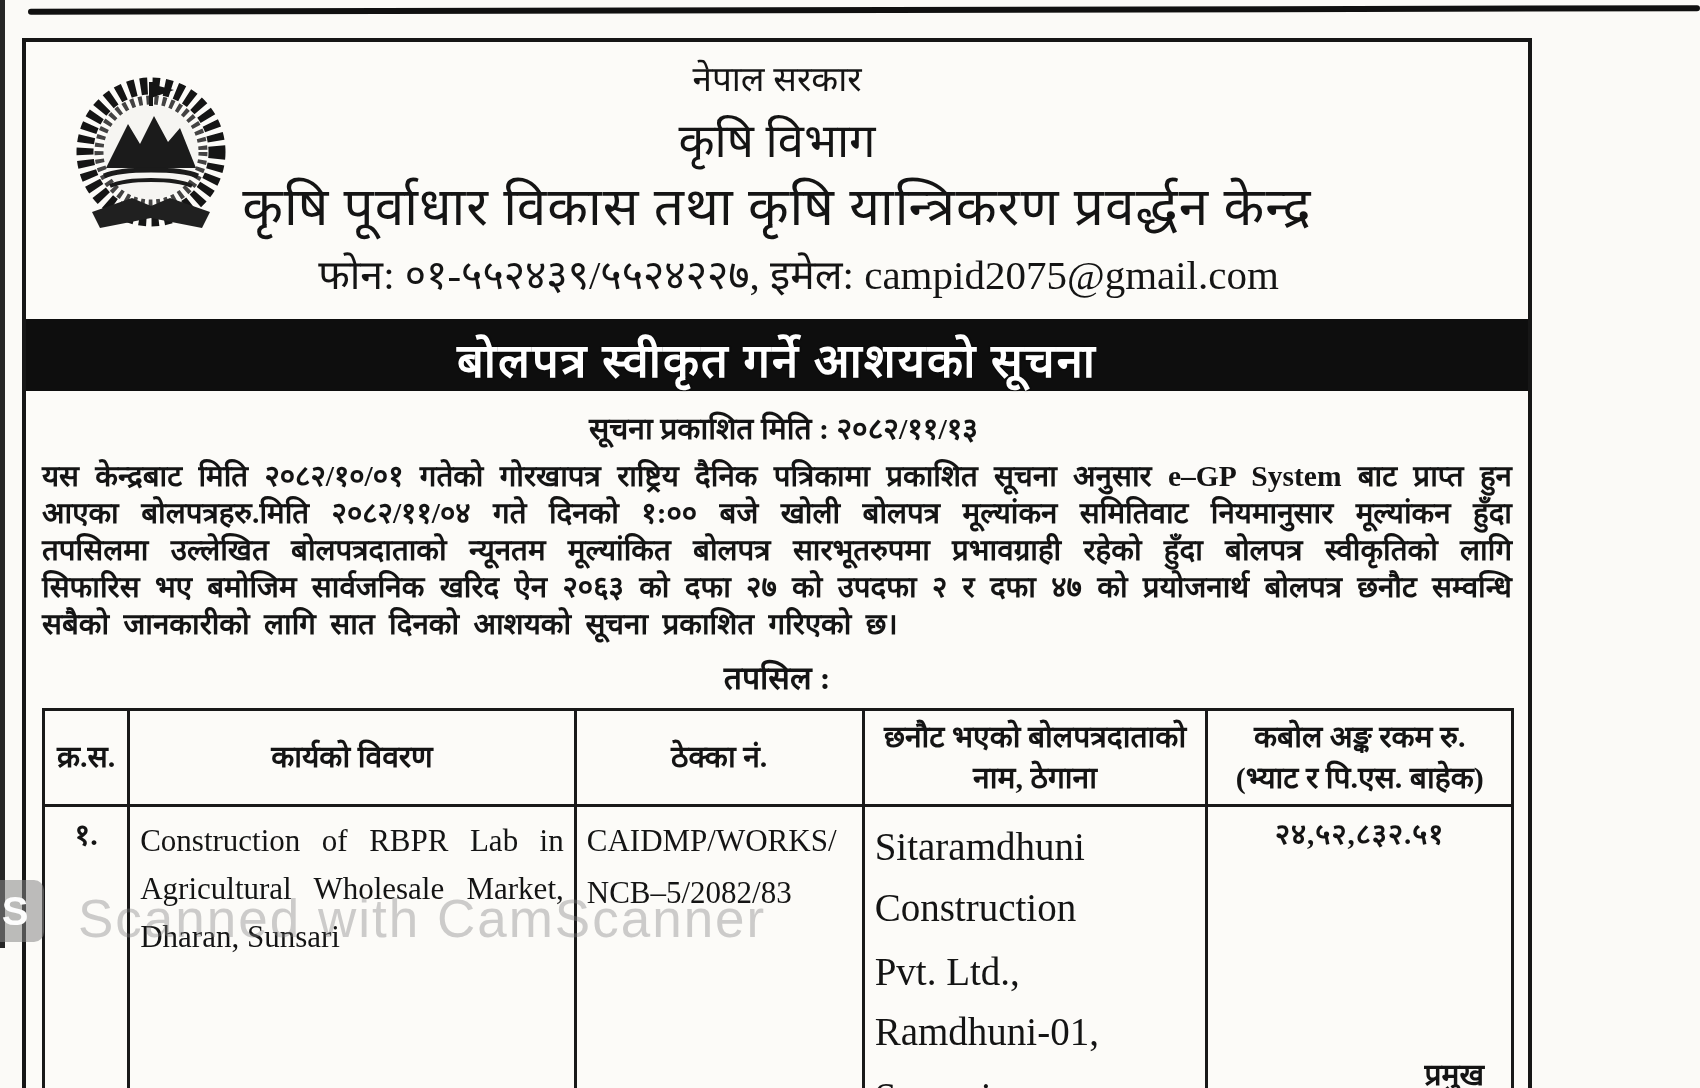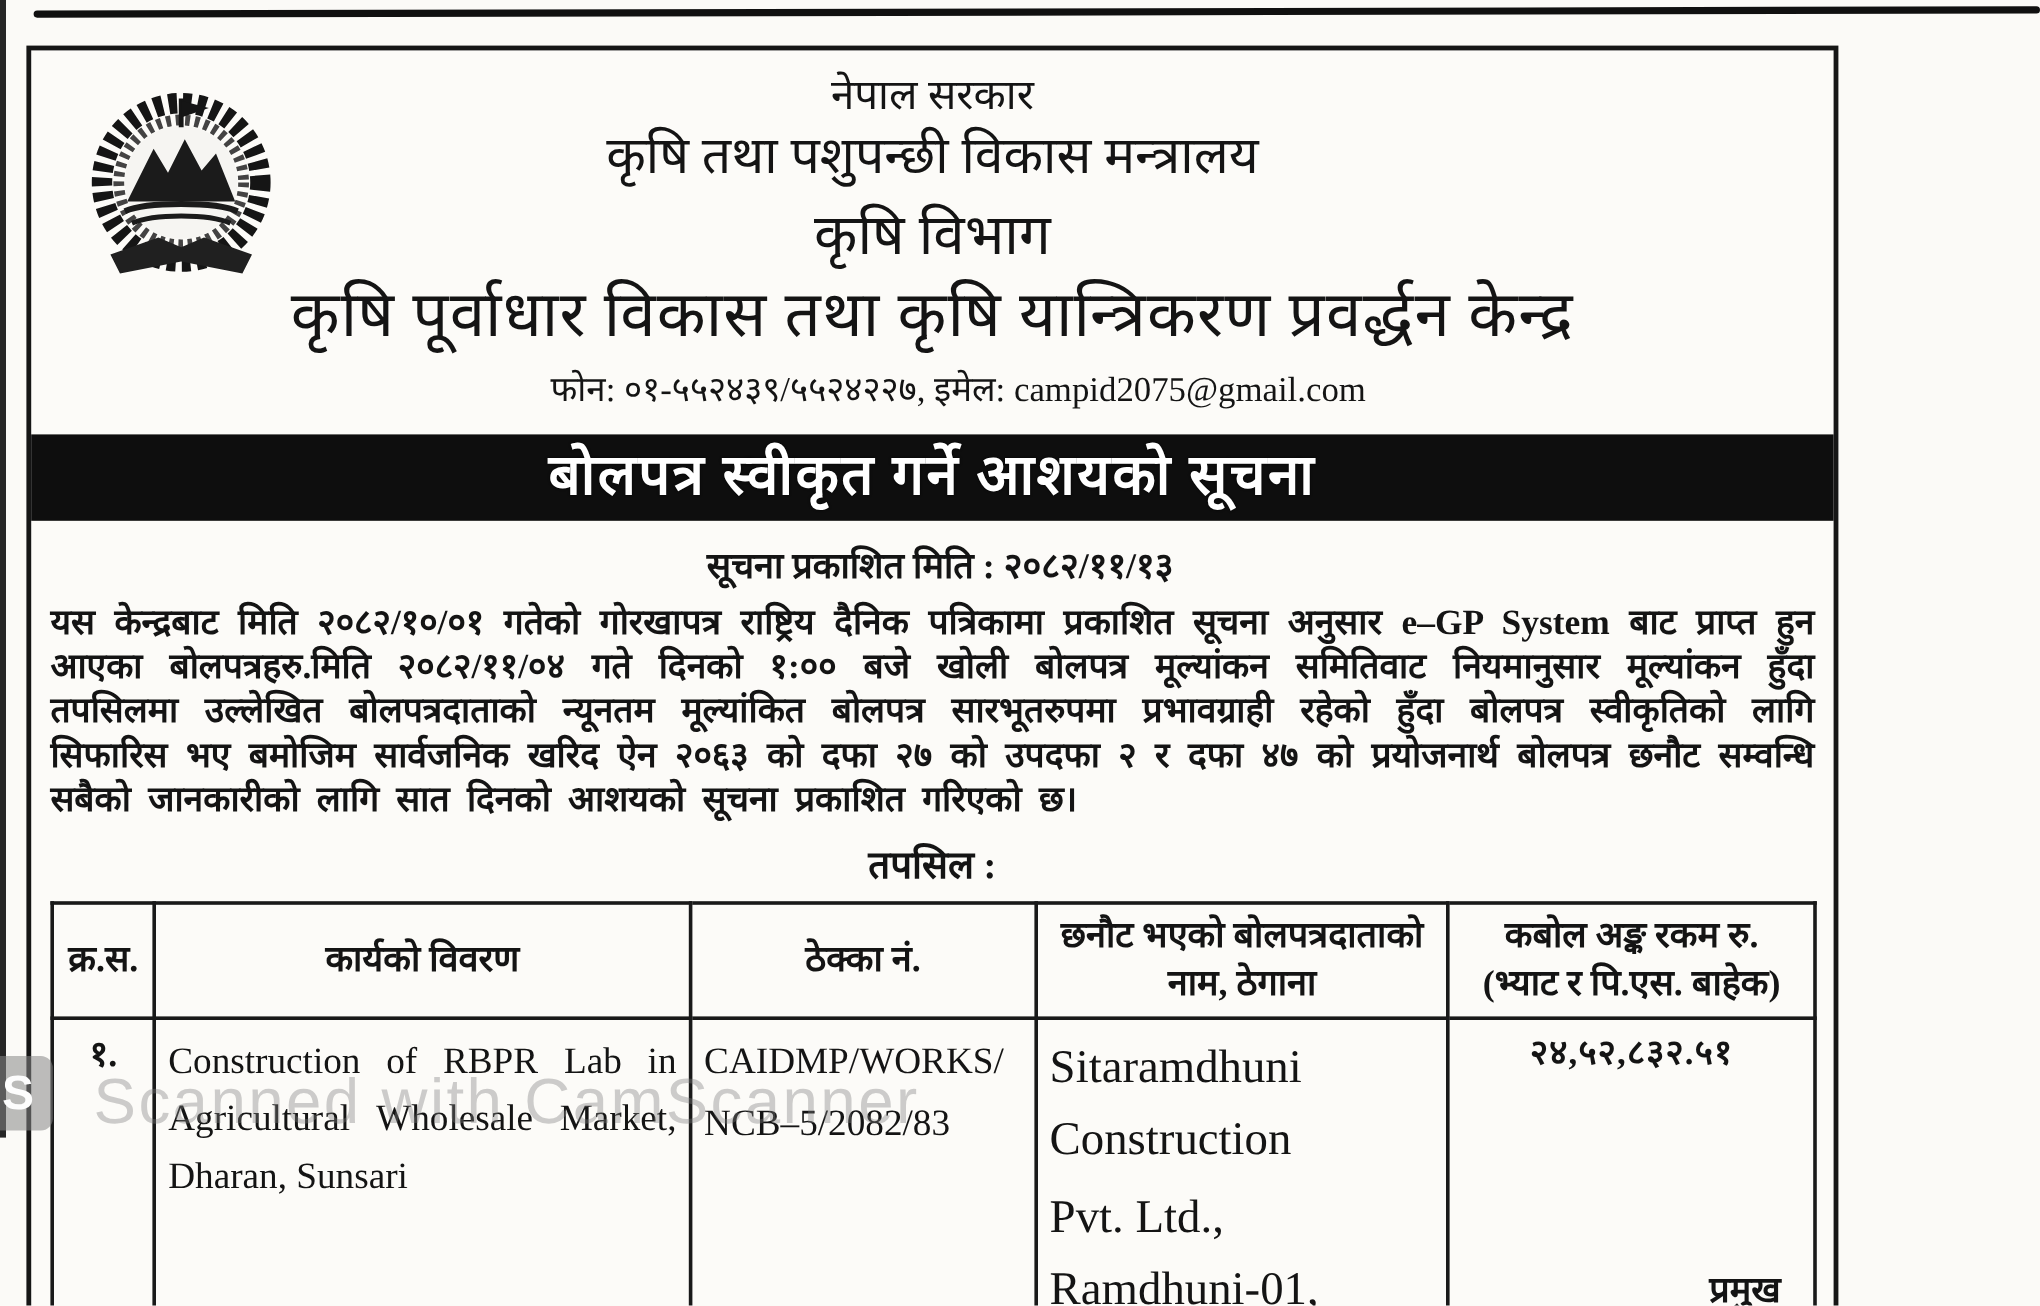--- a/index.html
+++ b/index.html
@@ -14,24 +14,24 @@
   .scan-leftline{position:absolute;left:0;top:0;width:5px;height:948px;background:#262626;}
   
   .frame{position:absolute;left:22px;top:38px;width:1502px;height:1070px;border:4px solid #161616;background:#fcfbf8;}
   .hdr{position:relative;text-align:center;}
   .hdr .l{font-weight:normal;line-height:1.12;}
   .gov{font-size:35px;margin-top:18px;}
   .ministry{font-size:43px;margin-top:8px;}
   .dept{font-size:47px;margin-top:16px;}
   .office{font-size:53px;margin-top:10px;letter-spacing:1px;}
   .addr{font-size:33px;margin-top:12px;}
-  .contact{font-size:29px;margin-top:16px;margin-left:43px;}
+  .contact{font-size:41px;margin-top:16px;margin-left:43px;}
   .emblem{position:absolute;left:36px;top:12px;width:178px;height:168px;}
   .banner{
-    margin-top:20px;background:#0e0e0e;height:72px;display:flex;align-items:flex-start;justify-content:center;
+    margin-top:20px;background:#0e0e0e;height:72px;display:flex;align-items:flex-end;justify-content:center;
   }
   .banner span{color:#ffffff;font-weight:bold;font-size:47px;letter-spacing:2px;text-shadow:0 0 2px #000;}
   .dateline{text-align:center;font-weight:bold;font-size:30px;margin-top:16px;margin-left:13px;}
   .bodytext{
     margin:10px 16px 0 16px;font-size:29.5px;line-height:37px;text-align:justify;
     font-weight:600;word-spacing:7px;
   }
   .tapasil{text-align:center;font-weight:bold;font-size:32px;margin-top:12px;}
   table.notice{
     border-collapse:collapse;margin:10px 14px 0 16px;width:1472px;table-layout:fixed;
@@ -80,21 +80,20 @@
       </g>
       <circle cx="89" cy="80" r="47" fill="#f6f5f2"></circle>
       <path d="M89 10 L89 34" stroke="#151515" stroke-width="4"></path>
       <path d="M89 12 L112 18 L89 26 Z" fill="#151515"></path>
       <path d="M44 96 L66 52 L78 72 L92 44 L106 70 L118 56 L134 96 Z" fill="#1b1b1b"></path>
       <path d="M42 104 C60 96,118 96,136 104" stroke="#1b1b1b" stroke-width="5" fill="none"></path>
       <path d="M48 114 C66 106,112 106,130 114" stroke="#1b1b1b" stroke-width="4" fill="none"></path>
       <path d="M30 140 L70 126 L89 134 L108 126 L148 140 L140 156 L89 146 L38 156 Z" fill="#202020"></path>
     </svg>
     <div class="l gov">नेपाल सरकार</div>
-    <div class="l ministry">कृषि तथा पशुपन्छी विकास मन्त्रालय</div>
     <div class="l dept">कृषि विभाग</div>
     <div class="l office">कृषि पूर्वाधार विकास तथा कृषि यान्त्रिकरण प्रवर्द्धन केन्द्र</div>
     <div class="l contact">फोन: ०१-५५२४३९/५५२४२२७, इमेल: campid2075@gmail.com</div>
   </div>
 
   <div class="banner">
     <span>बोलपत्र स्वीकृत गर्ने आशयको सूचना</span>
   </div>
 
   <div class="dateline">सूचना प्रकाशित मिति : २०८२/११/१३</div>

